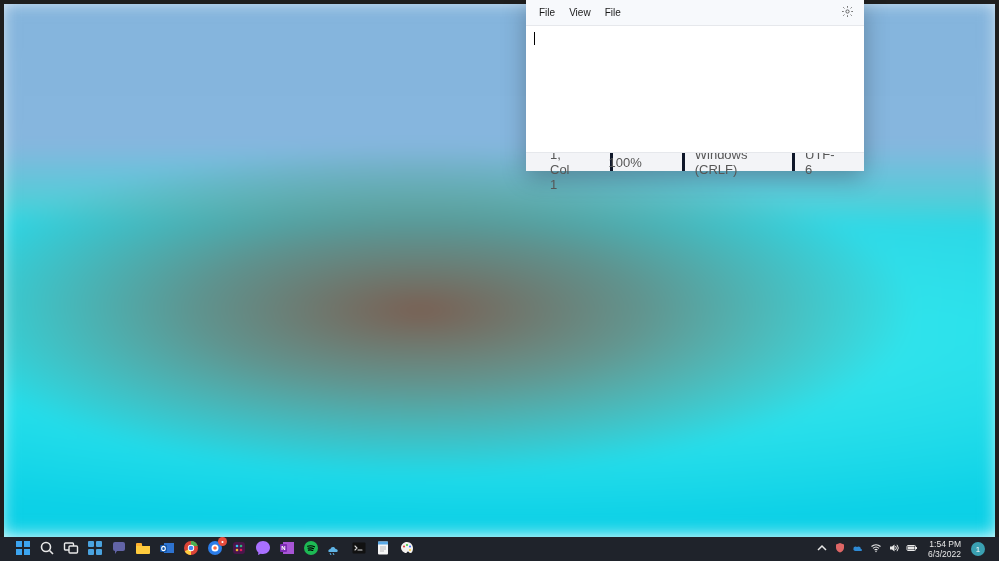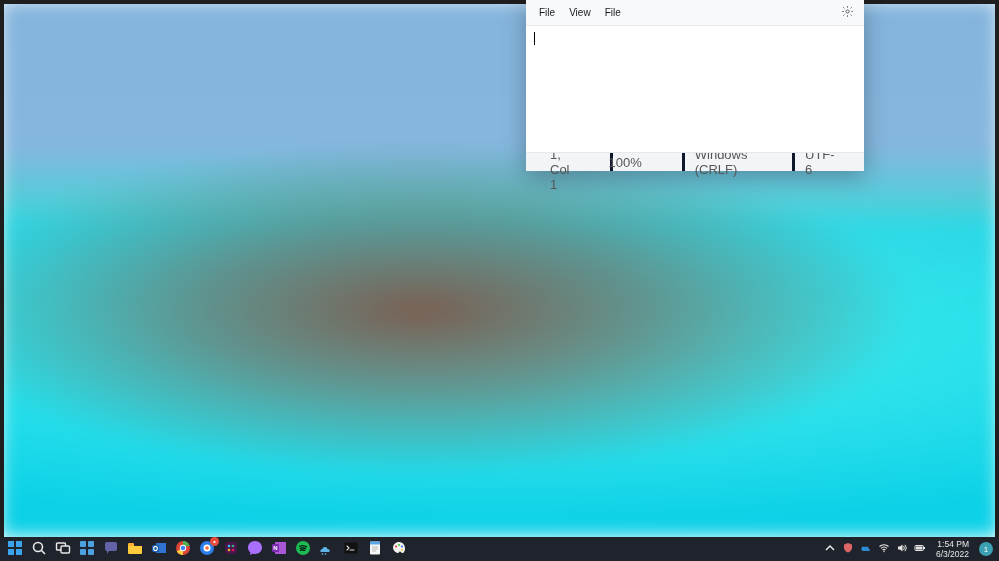--- a/index.html
+++ b/index.html
@@ -70,21 +70,21 @@
   .statusbar .cell:first-child { border-left:none; padding-left:0; flex:1; }
   .statusbar .zoom { min-width:40px; justify-content:flex-end; }
   .statusbar .eol  { min-width:76px; }
   .statusbar .enc  { min-width:48px; }
 
   
   .taskbar {
     position: absolute; left:0; right:0; bottom:0; height: 24px;
     background: #1f232b;
     display:flex; align-items:center;
-    padding: 0 6px;
+    padding: 0 14px;
     color: #e8e8e8;
     font-size: 9px;
   }
   .task-icons { display:flex; align-items:center; gap:6px; }
   .ticon {
     width:18px; height:18px; border-radius:2px;
     display:flex; align-items:center; justify-content:center;
     position:relative;
   }
   .ticon svg { width:16px; height:16px; }

